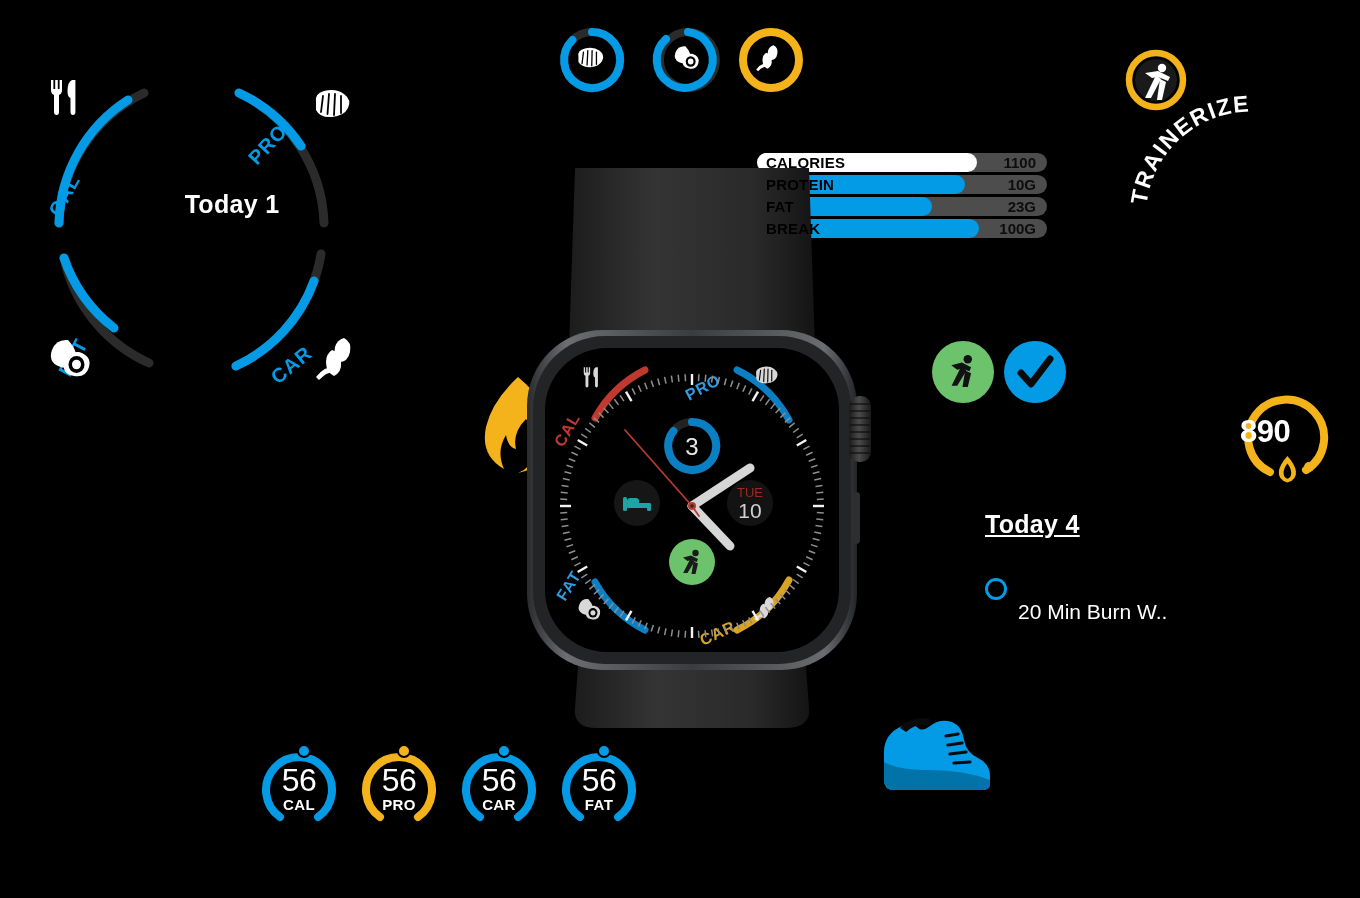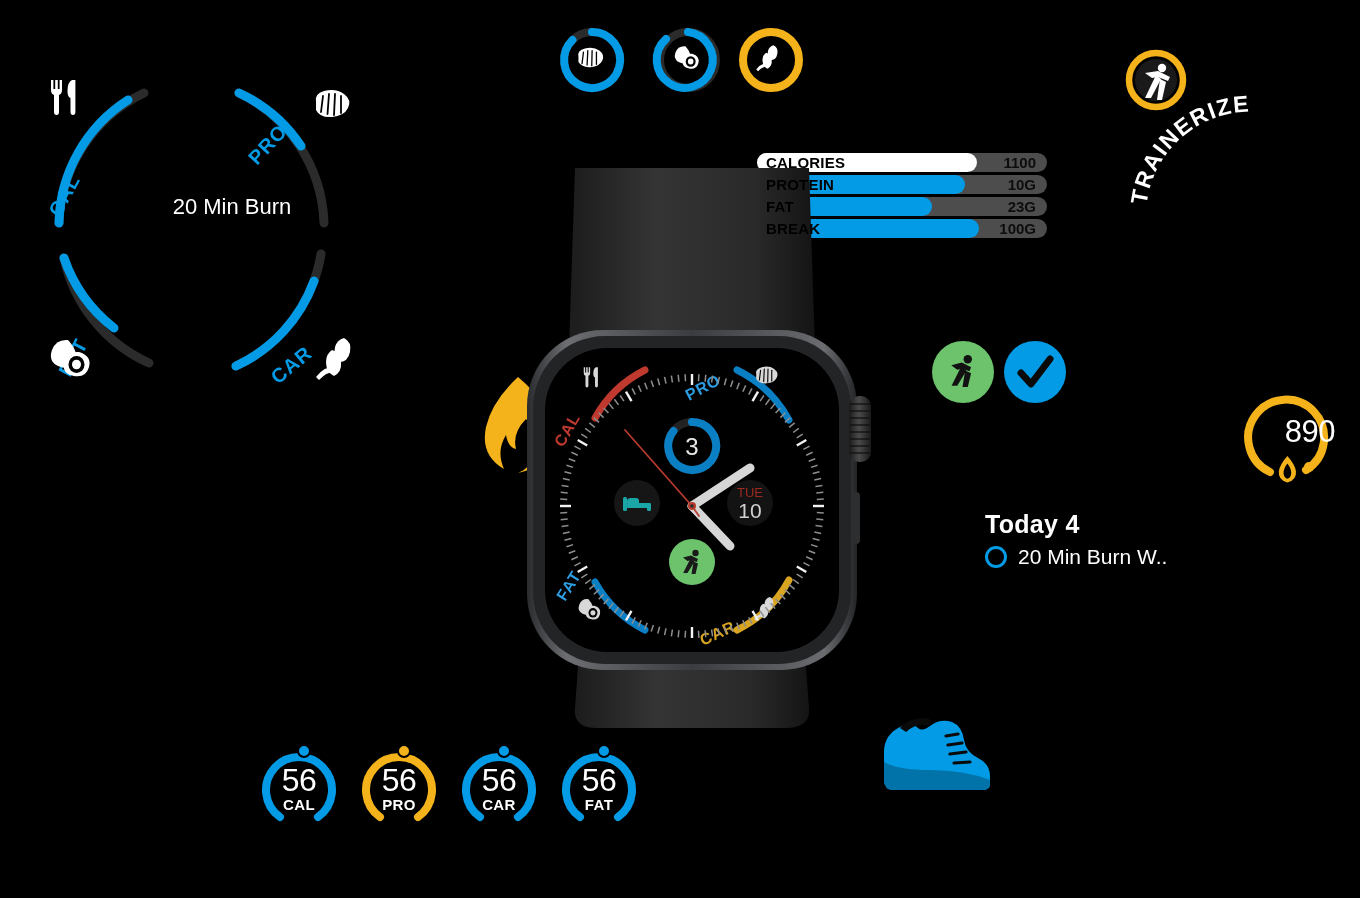--- a/index.html
+++ b/index.html
@@ -53,34 +53,34 @@
   #flame-big{ left:470px; top:375px; width:86px; height:100px; }
 
   
   #watch{ left:497px; top:168px; width:390px; height:560px; }
 
   
   #status-circles{ left:932px; top:341px; width:134px; height:62px; }
 
   
   #today-list{ left:985px; top:510px; width:230px; }
-  .tl-title{ font-size:25px; font-weight:bold; margin-bottom:6px; letter-spacing:.3px;}
+  .tl-title{ font-size:25px; font-weight:bold; margin-bottom:14px; letter-spacing:.3px;text-decoration:underline;}
   .tl-item{ display:flex; align-items:center; margin-bottom:5px; }
   .tl-ring{
     width:22px; height:22px; border-radius:50%;
     border:3.5px solid #039be5; margin-right:11px; flex:none;
   }
   .tl-ring.amber{ border-color:#f5b31b; }
-  .tl-label{ font-size:21px; color:#fff; white-space:nowrap; }
+  .tl-label{ font-size:21px; color:#fff; white-space:nowrap;margin-top:47px; }
 
   
   #badge890{ left:1240px; top:388px; width:95px; height:96px; }
   .b890-num{
-    position:absolute; left:0; top:26px; width:95px; text-align:right;
-    font-size:31px; font-weight:normal; color:#fff; letter-spacing:-.5px;
+    position:absolute; left:0; top:26px; width:95px; text-align:left;
+    font-size:31px; font-weight:bold; color:#fff; letter-spacing:-.5px;
   }
 
   
   #take-break{ left:48px; top:588px; display:flex; align-items:center; }
   .tb-text{ font-size:25px; font-weight:bold; letter-spacing:2.6px; margin-left:20px; }
 
   
   #sneaker{ left:878px; top:700px; width:118px; height:100px; }
 
   
@@ -144,21 +144,21 @@
         <ellipse cx="30.5" cy="28.5" rx="4.5" ry="4.8" fill="#fff"></ellipse>
       </g>
 
       <g transform="translate(290,278)">
         <path d="M30 2 Q38 6 36 16 Q34 26 25 26 Q19 20 21 11 Q23 4 30 2 Z" fill="#fff"></path>
         <path d="M18 14 Q26 16 27 26 Q28 36 20 40 Q12 36 12 26 Q12 18 18 14 Z" fill="#fff"></path>
         <path d="M2 41 Q10 30 24 30 L26 34 Q12 36 5 44 Z" fill="#fff"></path>
       </g>
     </svg>
     <div class="lw-text">
-      <div class="lw-line">20 Min Burn</div>
+      <div class="lw-title">Today  1</div>
     </div>
   </div>
 
   <div class="abs" id="top-rings">
     <svg width="260" height="80" viewBox="0 0 260 80">
 
       <g>
         <circle cx="40" cy="38" r="28" fill="none" stroke="#2b2b2b" stroke-width="8"></circle>
         <path d="M40 10 A 28 28 0 1 1 20.5 18" fill="none" stroke="#039be5" stroke-width="8" stroke-linecap="round"></path>
         <g transform="translate(25,25) scale(0.72)">

